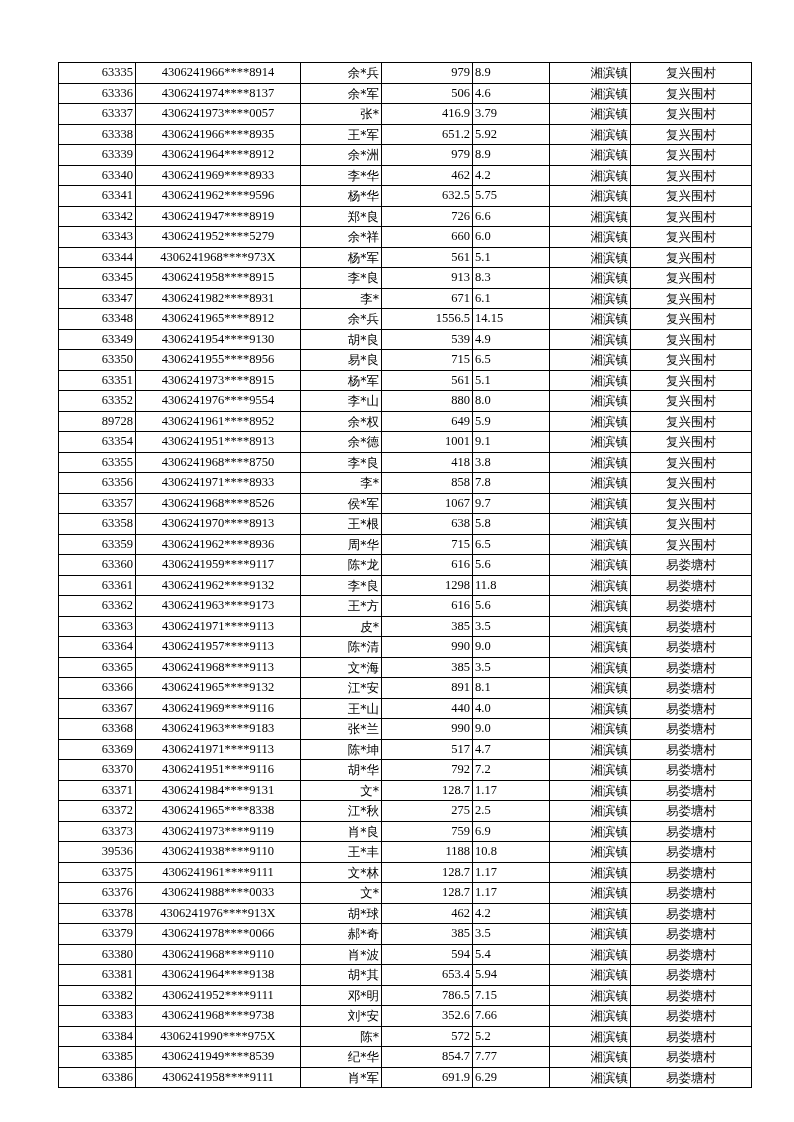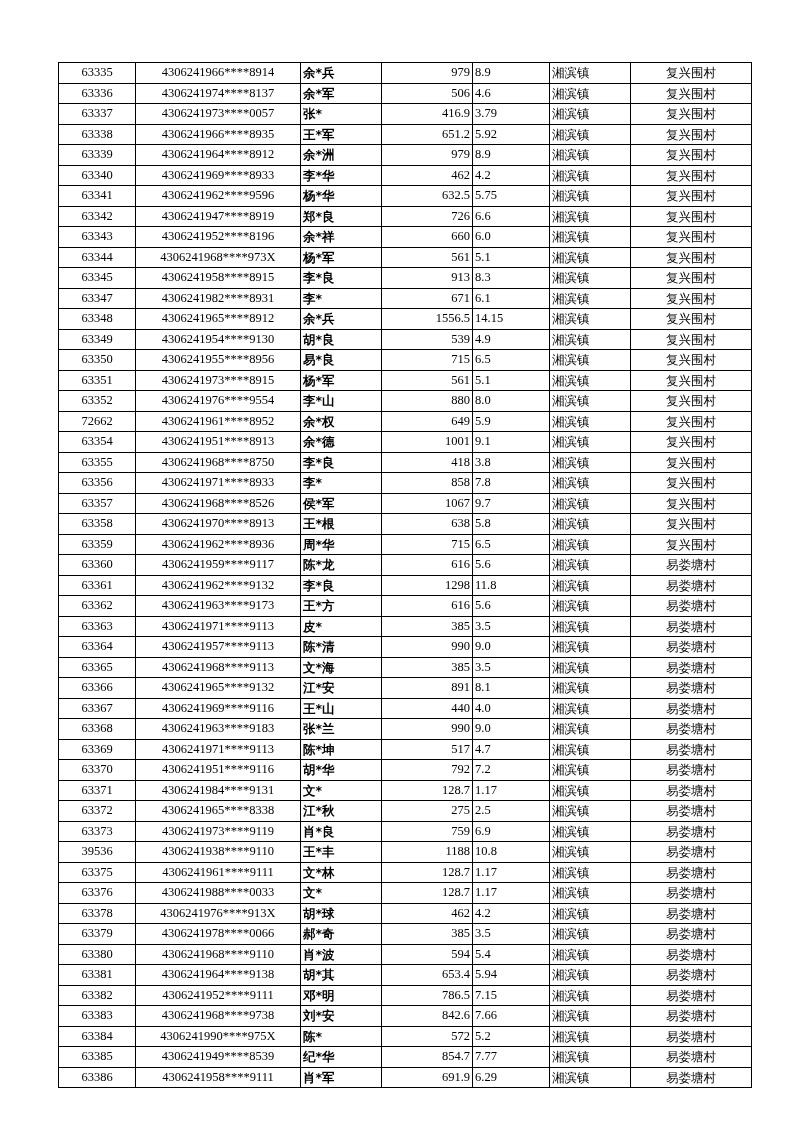--- a/index.html
+++ b/index.html
@@ -27,26 +27,26 @@
   }
   table.data-table td {
     border: 1px solid #000000;
     height: 19.5px;
     line-height: 19.5px;
     padding: 0 2px;
     font-size: 12.5px;
     overflow: hidden;
     white-space: nowrap;
   }
-  td.c-id       { width: 72px;  text-align: center; }
+  td.c-id       { width: 72px;  text-align: right; }
   td.c-idnum    { width: 160px; text-align: center; letter-spacing: 0px; }
-  td.c-name     { width: 76px;  text-align: left; padding-left: 6px; font-weight: bold; }
+  td.c-name     { width: 76px;  text-align: right; padding-left: 6px; }
   td.c-amount   { width: 86px;  text-align: right; }
   td.c-rate     { width: 72px;  text-align: left; }
-  td.c-town     { width: 76px;  text-align: left; }
+  td.c-town     { width: 76px;  text-align: right; }
   td.c-village  { width: 116px; text-align: center; }
   .cjk { font-family: "DejaVu Sans", "Liberation Sans", sans-serif; font-size: 12px; }
 </style>
 </head>
 <body>
 
 <div class="page">
   <table class="data-table">
     <tbody>
         <tr>
@@ -116,21 +116,21 @@
           <td class="c-id">63342</td>
           <td class="c-idnum">4306241947****8919</td>
           <td class="c-name cjk">郑*良</td>
           <td class="c-amount">726</td>
           <td class="c-rate">6.6</td>
           <td class="c-town cjk">湘滨镇</td>
           <td class="c-village cjk">复兴围村</td>
         </tr>
         <tr>
           <td class="c-id">63343</td>
-          <td class="c-idnum">4306241952****8196</td>
+          <td class="c-idnum">4306241952****5279</td>
           <td class="c-name cjk">余*祥</td>
           <td class="c-amount">660</td>
           <td class="c-rate">6.0</td>
           <td class="c-town cjk">湘滨镇</td>
           <td class="c-village cjk">复兴围村</td>
         </tr>
         <tr>
           <td class="c-id">63344</td>
           <td class="c-idnum">4306241968****973X</td>
           <td class="c-name cjk">杨*军</td>
@@ -196,21 +196,21 @@
         <tr>
           <td class="c-id">63352</td>
           <td class="c-idnum">4306241976****9554</td>
           <td class="c-name cjk">李*山</td>
           <td class="c-amount">880</td>
           <td class="c-rate">8.0</td>
           <td class="c-town cjk">湘滨镇</td>
           <td class="c-village cjk">复兴围村</td>
         </tr>
         <tr>
-          <td class="c-id">72662</td>
+          <td class="c-id">89728</td>
           <td class="c-idnum">4306241961****8952</td>
           <td class="c-name cjk">余*权</td>
           <td class="c-amount">649</td>
           <td class="c-rate">5.9</td>
           <td class="c-town cjk">湘滨镇</td>
           <td class="c-village cjk">复兴围村</td>
         </tr>
         <tr>
           <td class="c-id">63354</td>
           <td class="c-idnum">4306241951****8913</td>
@@ -460,21 +460,21 @@
           <td class="c-name cjk">邓*明</td>
           <td class="c-amount">786.5</td>
           <td class="c-rate">7.15</td>
           <td class="c-town cjk">湘滨镇</td>
           <td class="c-village cjk">易娄塘村</td>
         </tr>
         <tr>
           <td class="c-id">63383</td>
           <td class="c-idnum">4306241968****9738</td>
           <td class="c-name cjk">刘*安</td>
-          <td class="c-amount">842.6</td>
+          <td class="c-amount">352.6</td>
           <td class="c-rate">7.66</td>
           <td class="c-town cjk">湘滨镇</td>
           <td class="c-village cjk">易娄塘村</td>
         </tr>
         <tr>
           <td class="c-id">63384</td>
           <td class="c-idnum">4306241990****975X</td>
           <td class="c-name cjk">陈*</td>
           <td class="c-amount">572</td>
           <td class="c-rate">5.2</td>

